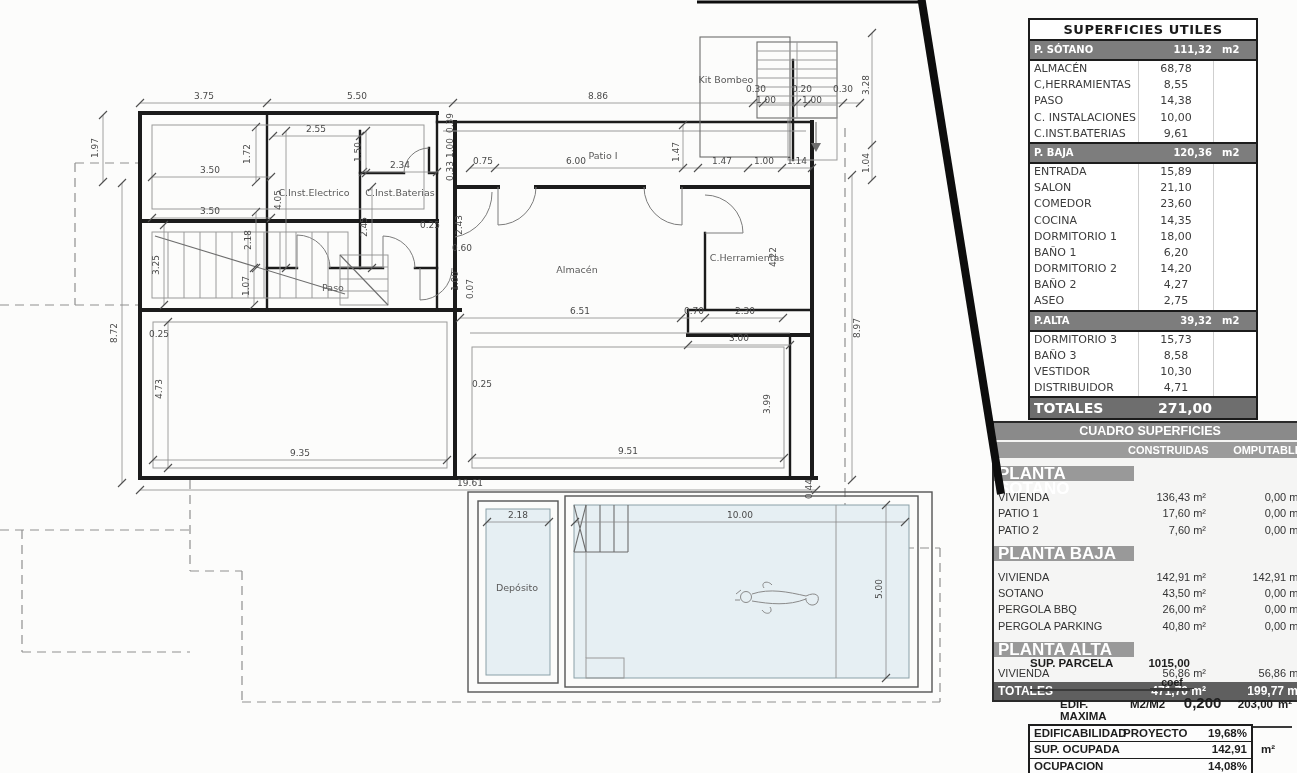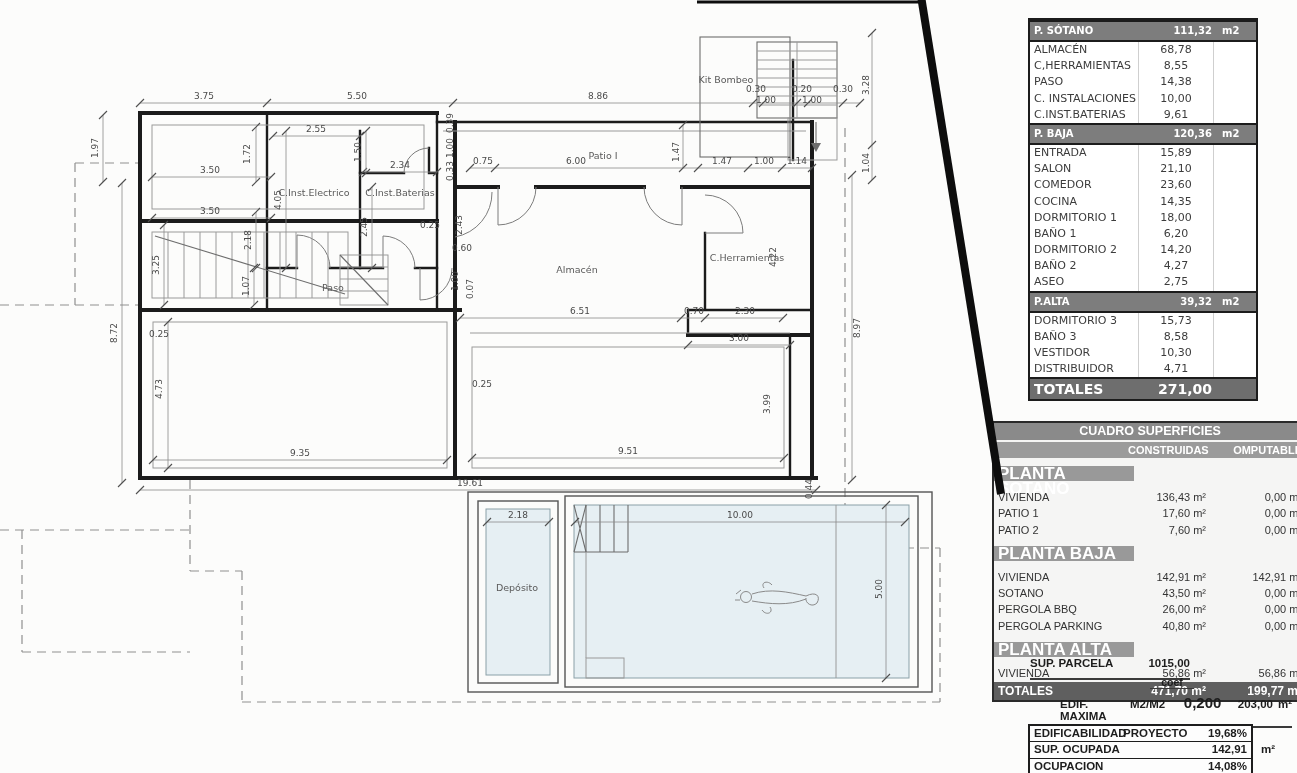--- a/index.html
+++ b/index.html
@@ -57,21 +57,21 @@
   .t2-bar{width:136px;background:#999;color:#fff;font-weight:bold;font-size:17px;
           height:15px;line-height:15px;padding-left:4px;margin:8px 0;}
   .t2-row{display:flex;height:16.3px;line-height:16.3px;font-size:11px;color:#333;}
   .t2-total{display:flex;height:18px;line-height:18px;background:#5f5f5f;color:#fff;
             font-weight:bold;font-size:12px;margin-top:1px;}
 
   
   .f-line{position:absolute;font-weight:bold;font-size:11.5px;color:#1d1d1d;
           font-family:"Liberation Sans",sans-serif;}
   #parcela{left:1030px;top:657px;width:160px;display:flex;justify-content:space-between;
-           border-bottom:2px solid #3a3a3a;padding-bottom:9px;}
+           border-bottom:2px solid #3a3a3a;padding-bottom:20px;}
   #coef{left:1150px;top:676px;width:44px;text-align:center;font-size:10.5px;
         border-bottom:1.5px solid #3a3a3a;}
   #edif{left:1030px;top:694px;width:232px;display:flex;align-items:baseline;
         border-bottom:2px solid #3a3a3a;padding-bottom:4px;margin-left:30px;}
   #edif .e-lab{width:80px;}
   #edif .e-unit{width:52px;}
   #edif .e-coef{width:62px;text-align:center;font-size:15px;}
   #edif .e-val{margin-left:8px;}
   #edif .e-m2{margin-left:5px;}
   #ratios{position:absolute;left:1028px;top:724px;width:221px;border:2px solid #1d1d1d;
@@ -337,20 +337,21 @@
         <text x="603" y="159" class="room" text-anchor="middle">Patio I</text>
         <text x="577" y="273" class="room" text-anchor="middle">Almacén</text>
         <text x="747" y="261" class="room" text-anchor="middle">C.Herramientas</text>
         <text x="517" y="591" class="room" text-anchor="middle">Depósito</text>
       </g>
   </svg>
 
   <div class="panel">
 
     <div id="utiles">
+      <div class="t1-title">SUPERFICIES UTILES</div>
       <div id="utiles-body">
           <div class="t1-sec">
             <span class="t1-sec-name">P. SÓTANO</span>
             <span class="t1-sec-val">111,32</span>
             <span class="t1-sec-unit">m2</span>
           </div>
           <div class="t1-row">
             <span class="t1-name">ALMACÉN</span>
             <span class="t1-val">68,78</span>
             <span class="t1-unit"></span>

